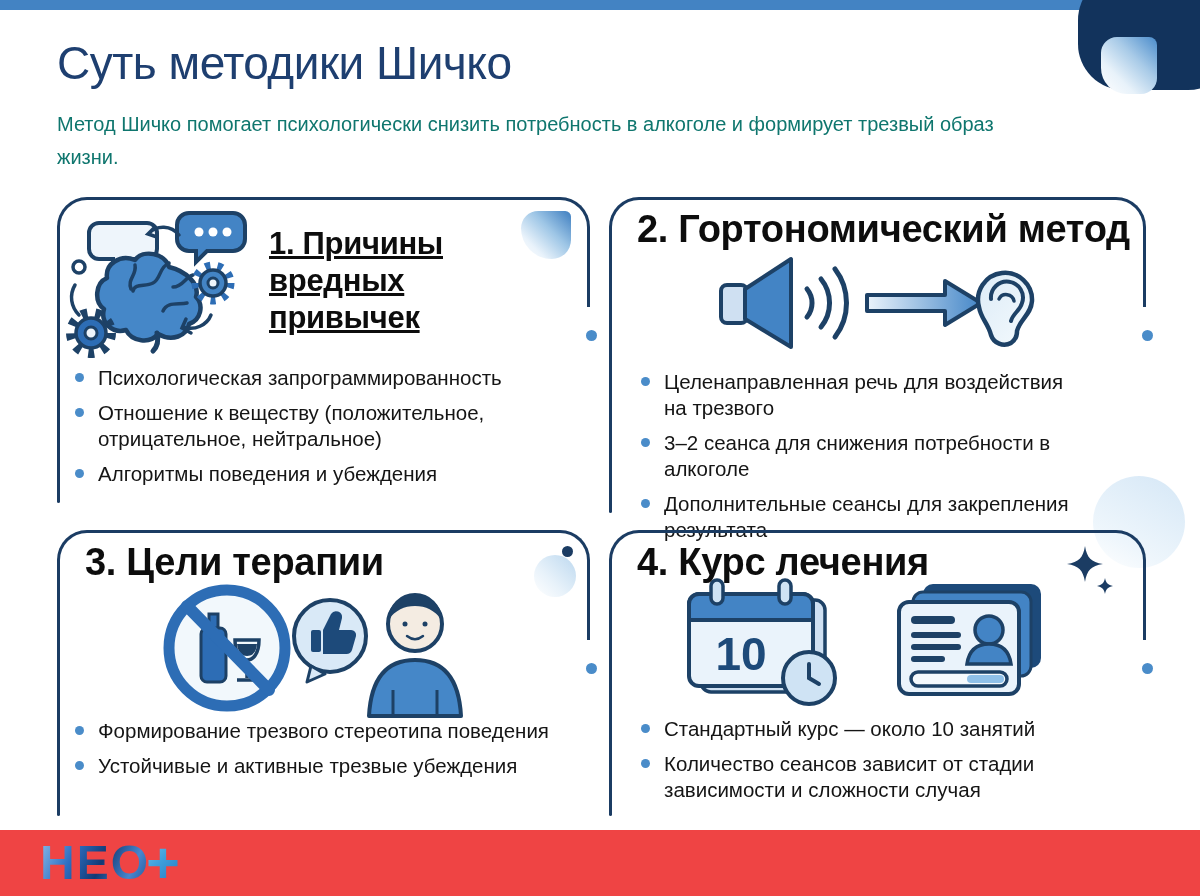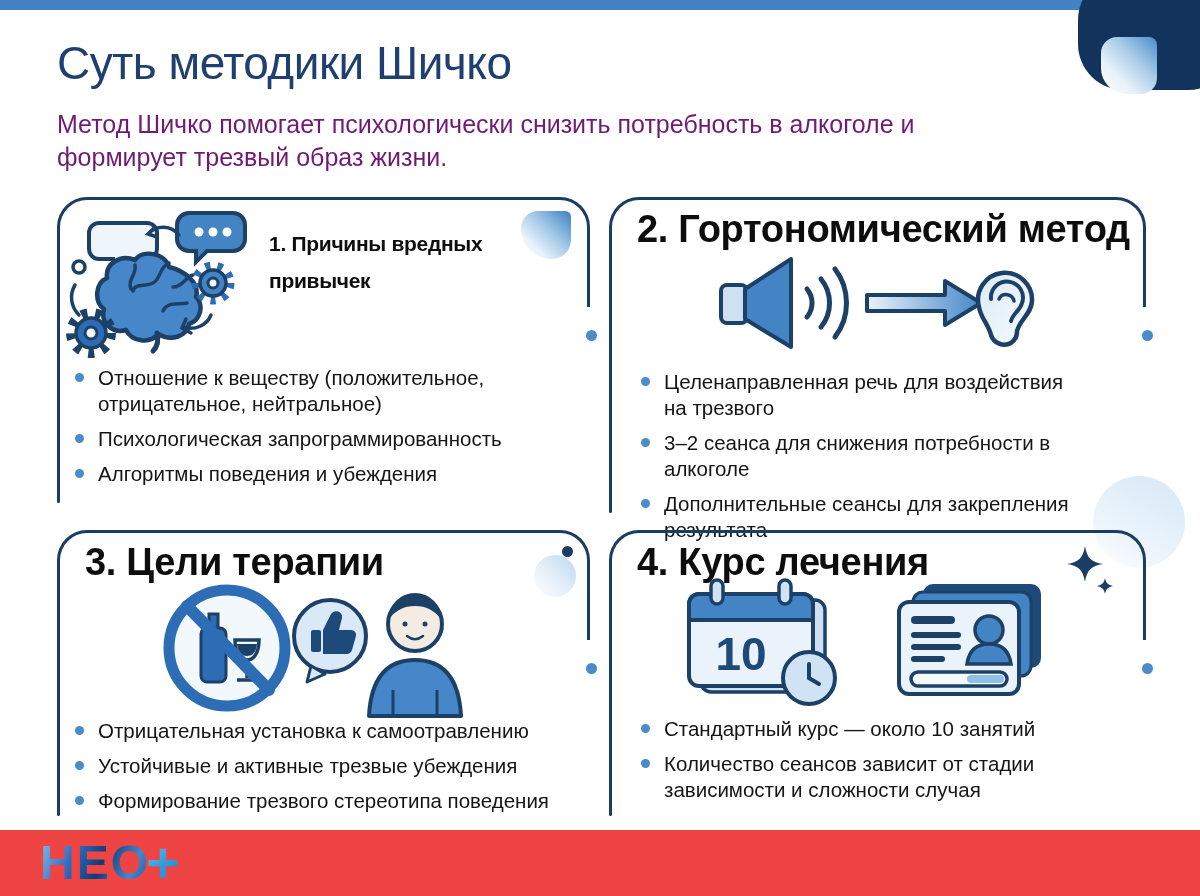--- a/index.html
+++ b/index.html
@@ -31,36 +31,36 @@
     background:linear-gradient(135deg,#7ed0f2 0%,#3fa0dd 45%,#1f6cb4 100%);
     -webkit-background-clip:text; background-clip:text; color:transparent;
   }
   
   .page-title {
     position:absolute; left:57px; top:36px; font-size:46px; font-weight:normal;
     color:#1e3f70; letter-spacing:-0.5px;
   }
   .page-subtitle {
     position:absolute; left:57px; top:108px; max-width:985px;
-    font-size:25px; line-height:33px; color:#701a75;
+    font-size:20px; line-height:33px; color:#0f766e;
   }
   
   .card { position:absolute; z-index:2; }
   .card1 { left:57px;  top:197px; width:533px; height:318px; }
   .card2 { left:609px; top:197px; width:537px; height:328px; }
   .card3 { left:57px;  top:530px; width:533px; height:298px; }
   .card4 { left:609px; top:530px; width:537px; height:298px; }
   .frame-top {
     position:absolute; left:0; top:0; right:0; height:110px;
     border:3px solid #1b3c63; border-bottom:none; border-radius:30px 30px 0 0;
   }
   .frame-left { position:absolute; left:0; top:80px; bottom:12px; width:3px; background:#1b3c63; border-radius:0 0 2px 2px; }
   .edge-dot { position:absolute; right:-7px; top:133px; width:11px; height:11px; border-radius:50%; background:#4a8cc9; }
   .card-title { position:absolute; left:28px; top:14px; font-size:38px; line-height:37px; font-weight:bold; color:#0d0d0d; letter-spacing:-0.3px; }
-  .card1 .card-title { left:212px; top:28px; width:235px; font-size:21px; }
+  .card1 .card-title { left:212px; top:28px; width:235px; font-size:31px;text-decoration:underline; }
   ul.bullets { position:absolute; list-style:none; }
   ul.bullets li {
     position:relative; padding-left:25px; margin-bottom:9px;
     font-size:20.5px; line-height:26px; color:#151515;
   }
   ul.bullets li::before {
     content:""; position:absolute; left:2px; top:8px;
     width:9px; height:9px; border-radius:50%; background:#4a8cc9;
   }
   .card1 .bullets { left:16px; top:168px; width:508px; }
@@ -133,22 +133,22 @@
       </g>
       <circle cx="18" cy="62" r="6" fill="none" stroke="#1d4166" stroke-width="3.5"></circle>
 
       <path d="M118 30 c-8-10 -22-10 -30-2 m6-6 l-7 7 l9 3" fill="none" stroke="#1d4166" stroke-width="3.5" stroke-linecap="round"></path>
       <path d="M150 110 c-4 10 -16 16 -28 12 m8 6 l-9-5 l4-9" fill="none" stroke="#1d4166" stroke-width="3.5" stroke-linecap="round"></path>
       <path d="M14 80 c-6 10 -4 22 4 30" fill="none" stroke="#1d4166" stroke-width="3.5" stroke-linecap="round"></path>
     </svg>
   </div>
   <h2 class="card-title">1. Причины вредных привычек</h2>
   <ul class="bullets">
+      <li>Психологическая запрограммированность</li>
       <li>Отношение к веществу (положительное, отрицательное, нейтральное)</li>
-      <li>Психологическая запрограммированность</li>
       <li>Алгоритмы поведения и убеждения</li>
     </ul>
 </section>
 
 <section class="card card2">
   <div class="frame-top"></div>
   <div class="frame-left"></div>
   <div class="edge-dot"></div>
   <div class="icon-wrap">
     <svg width="360" height="112" viewBox="0 0 360 112">
@@ -225,23 +225,22 @@
           <circle cx="320" cy="46" r="2.5" fill="#1d4166"></circle>
         <path d="M302 58 c5 4 11 4 16 0" fill="none" stroke="#1d4166" stroke-width="2.5" stroke-linecap="round"></path>
         <path d="M264 138 c2-38 18-56 46-56 c28 0 44 18 46 56 z" fill="#4587c8" stroke="#1d4166" stroke-width="4" stroke-linejoin="round"></path>
         <line x1="288" y1="112" x2="288" y2="138" stroke="#1d4166" stroke-width="3"></line>
         <line x1="332" y1="112" x2="332" y2="138" stroke="#1d4166" stroke-width="3"></line>
       </g>
     </svg>
   </div>
   <h2 class="card-title">3. Цели терапии</h2>
   <ul class="bullets">
-      <li>Отрицательная установка к самоотравлению</li>
+      <li>Формирование трезвого стереотипа поведения</li>
       <li>Устойчивые и активные трезвые убеждения</li>
-      <li>Формирование трезвого стереотипа поведения</li>
     </ul>
 </section>
 
 <section class="card card4">
   <div class="frame-top"></div>
   <div class="frame-left"></div>
   <div class="edge-dot"></div>
   <div class="sparkle">
     <svg width="56" height="52" viewBox="0 0 56 52">
       <path d="M24 2 C26 14 30 18 42 20 C30 22 26 26 24 38 C22 26 18 22 6 20 C18 18 22 14 24 2 z" fill="#1b3c63"></path>

